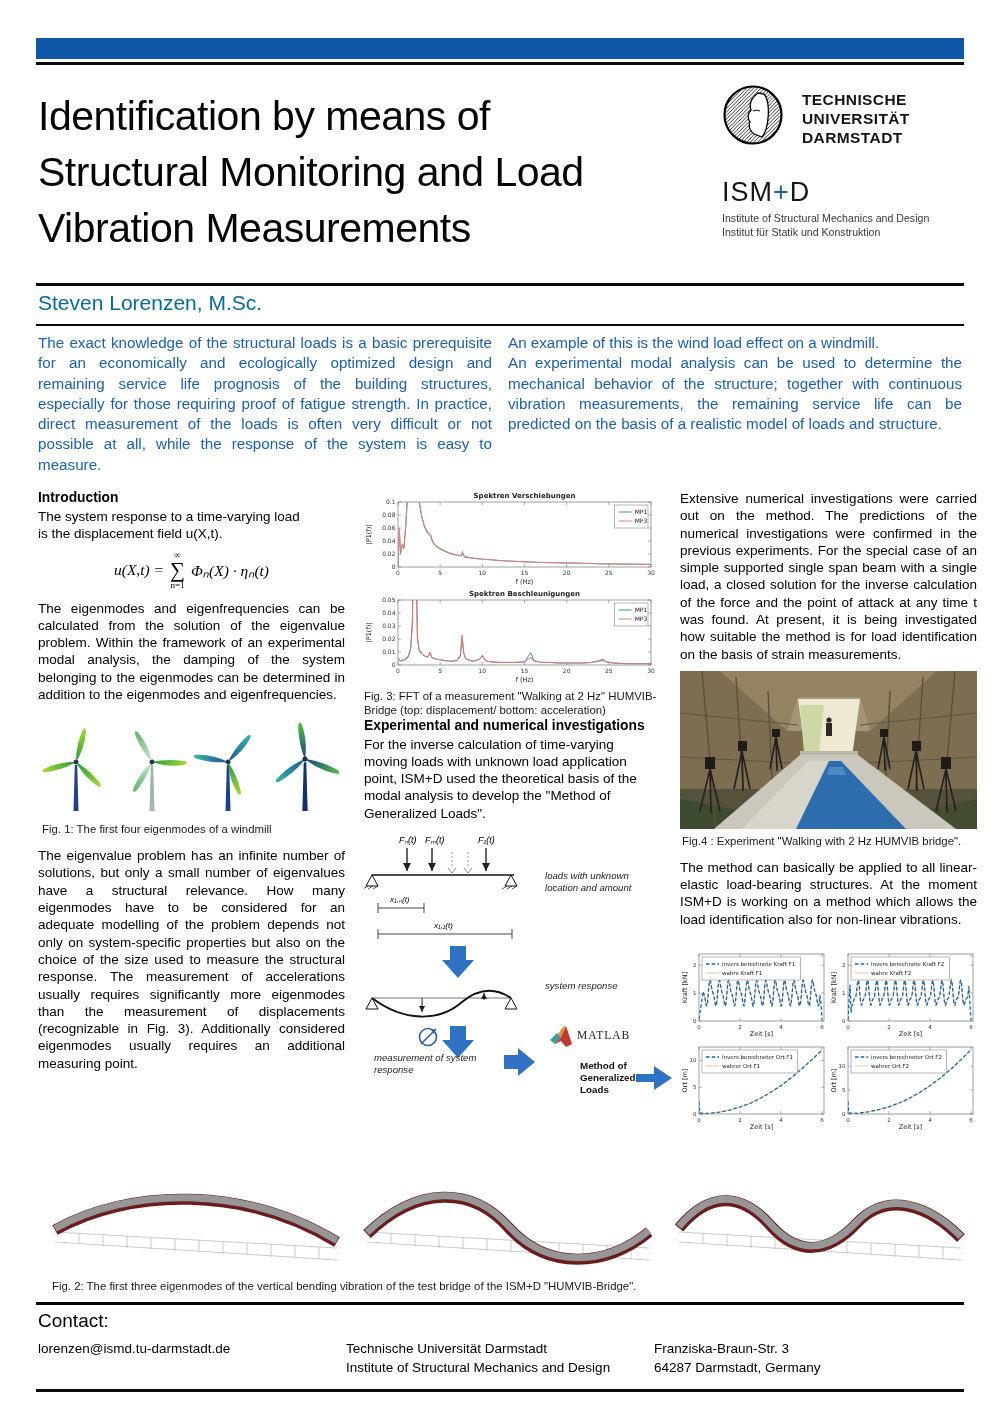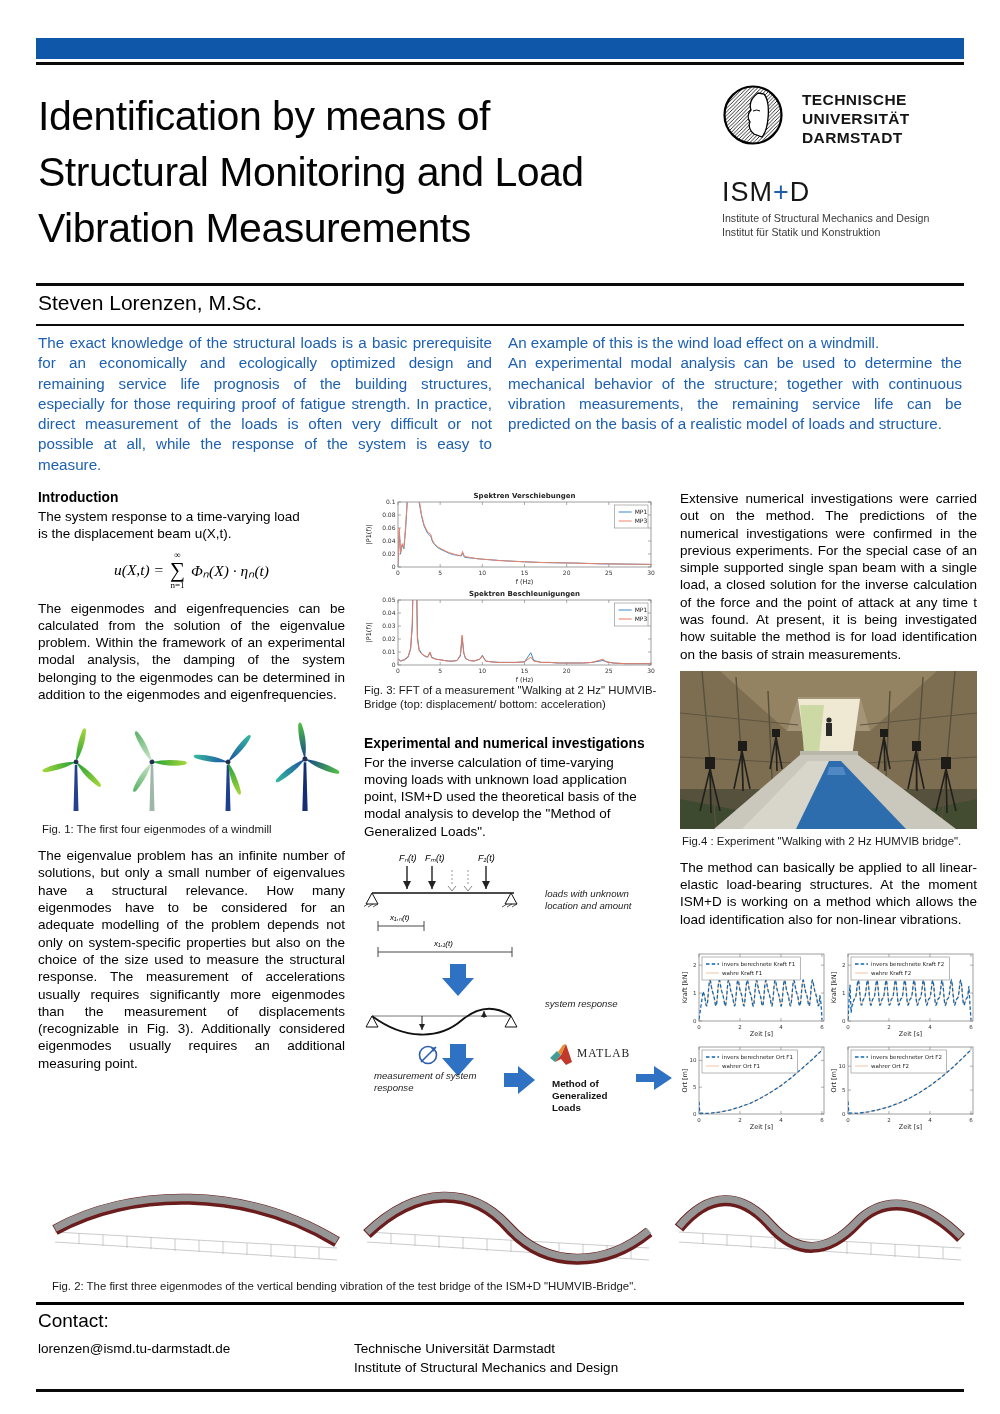--- a/index.html
+++ b/index.html
@@ -11,38 +11,38 @@
          letter-spacing:-0.5px;color:#050505;}
   .logoblock{position:absolute;left:722px;top:84px;width:242px;}
   .logorow{display:flex;align-items:flex-start;gap:18px;}
   .wordmark{font-size:15.5px;line-height:19px;font-weight:700;letter-spacing:0.4px;color:#141414;padding-top:6px;}
   .ismd{margin-top:30px;}
   .ismd .acr{font-size:27px;letter-spacing:1px;color:#161616;}
   .ismd .acr .plus{color:#1c5fae;}
   .ismd .inst{font-size:10.6px;line-height:13.5px;color:#3a3a3a;margin-top:4px;}
   .authorband{position:absolute;left:36px;right:36px;top:283px;border-top:3px solid #0a0a0a;
               border-bottom:2px solid #0a0a0a;padding:5px 2px 9px;}
-  .author{font-size:21px;color:#000000;}
+  .author{font-size:21px;color:#0369a1;}
   .intro{position:absolute;left:38px;right:38px;top:333px;display:flex;gap:16px;
          color:#1d60b2;font-size:15.2px;line-height:20.3px;}
   .intro .icol{width:50%;}
   .just{text-align:justify;}
   .cols{position:absolute;left:38px;top:490px;display:flex;gap:19px;}
   .c1{width:307px;} .c2{width:297px;} .c3{width:297px;}
   .cols h3{font-size:13.8px;margin:0 0 3px;}
   .cols p{font-size:13.5px;line-height:17.3px;margin:0 0 6px;}
   .cap{font-size:11.4px;color:#1a1a1a;line-height:13.8px;}
   .formula{display:flex;justify-content:center;align-items:center;gap:6px;margin:8px 0 10px;
            font-family:"Liberation Serif",serif;font-style:italic;font-size:15.5px;}
   .sumstack{display:flex;flex-direction:column;align-items:center;line-height:1;font-style:normal;}
   .sumstack .lim{font-size:9px;}
   .sumstack .sig{font-size:21px;}
   .diagram{position:relative;width:297px;height:278px;margin-top:8px;}
   .dlabel{position:absolute;font-style:italic;font-size:9.6px;line-height:11.8px;color:#222;}
-  .mlabel{position:absolute;font-weight:700;font-size:9.8px;line-height:12px;color:#111;}
+  .mlabel{position:absolute;font-weight:700;font-size:9.8px;line-height:12px;color:#111;margin-left:28px;}
   .matlabword{position:absolute;font-family:"Liberation Serif",serif;font-size:11.5px;
               letter-spacing:1px;color:#222;}
   .chartgrid{margin-top:22px;display:grid;grid-template-columns:148px 148px;gap:5px 1px;}
   .bridges{position:absolute;left:45px;top:1178px;display:flex;gap:12px;}
   .fig2cap{position:absolute;left:52px;top:1280px;}
   .contactband{position:absolute;left:36px;right:36px;top:1302px;border-top:3px solid #000000;
                border-bottom:3px solid #0a0a0a;padding:5px 2px 12px;}
   .contactband h2{font-size:19px;font-weight:400;margin:0 0 8px;}
   .cgrid{display:flex;}
   .cgrid .cc{width:316px;font-size:13.5px;line-height:18.5px;}
@@ -102,21 +102,21 @@
       <div class="just">An experimental modal analysis can be used to determine the mechanical behavior of the structure; together with continuous vibration measurements, the remaining service life can be predicted on the basis of a realistic model of loads and structure.</div>
     </div>
   </div>
 
   <div class="cols">
 
     <div class="c1">
       <h3>Introduction</h3>
       <p>
         <span style="display:block">The system response to a time-varying load</span>
-        <span style="display:block">is the displacement beam u(X,t).</span>
+        <span style="display:block">is the displacement field u(X,t).</span>
       </p>
       <div class="formula">
         <span>u(X,t) =</span>
         <span class="sumstack">
           <span class="lim">∞</span>
           <span class="sig">∑</span>
           <span class="lim">n=1</span>
         </span>
         <span>Φₙ(X) · ηₙ(t)</span>
       </div>
@@ -318,25 +318,25 @@
           <g clip-path="url(#clip1)">
             <path d="M34.0,70.5L36.5,73.1L40.7,71.8L44.1,69.2L46.6,61.4L48.3,38.0L49.6,-40.0L52.1,-40.0L53.4,48.4L55.1,61.4L57.6,65.3L60.1,67.9L63.5,69.2L66.0,64.7L67.7,69.2L71.9,71.2L76.2,71.8L80.4,72.5L84.6,73.1L88.8,73.1L93.0,72.5L96.4,67.9L98.1,49.7L99.8,65.3L101.5,70.5L105.7,72.5L109.9,73.1L115.8,71.2L118.3,67.3L121.7,73.1L126.8,73.8L135.2,74.4L143.6,74.4L152.1,74.4L160.5,73.8L166.8,64.7L169.8,72.5L177.4,74.4L185.8,74.4L194.2,75.0L202.7,75.0L211.1,75.0L219.5,75.0L228.0,74.4L238.9,72.5L242.3,73.8L249.0,75.0L261.7,75.7L274.4,75.7L287.0,75.7" fill="none" stroke="#3e87c8" stroke-width="1"></path>
             <path d="M34.0,71.8L36.5,73.1L40.7,71.2L44.1,68.5L46.6,60.1L48.3,35.4L49.6,-40.0L52.1,-40.0L53.4,51.0L55.1,62.7L57.6,66.0L60.1,67.3L63.5,69.2L66.0,64.0L67.7,69.8L71.9,71.2L76.2,71.8L80.4,72.5L84.6,73.1L88.8,73.1L93.0,72.5L96.4,66.6L98.1,47.1L99.8,64.7L101.5,70.5L105.7,72.5L109.9,73.1L115.8,71.2L118.3,67.9L121.7,73.1L126.8,73.8L135.2,74.4L143.6,74.4L152.1,74.4L160.5,73.8L166.8,69.2L169.8,73.1L177.4,74.4L185.8,74.4L194.2,75.0L202.7,75.0L211.1,75.0L219.5,75.0L228.0,74.4L238.9,71.2L242.3,73.8L249.0,75.0L261.7,75.7L274.4,75.7L287.0,75.7" fill="none" stroke="#e87a5e" stroke-width="1"></path>
           </g>
           <rect x="250.64" y="15" width="33.36" height="23" fill="#fff" stroke="#888" stroke-width="0.6"></rect>
           <line x1="254.64" y1="22" x2="267.64" y2="22" stroke="#3e87c8" stroke-width="1"></line>
           <text x="270.64" y="24" font-size="6" text-anchor="start" fill="#222">MP1</text>
           <line x1="254.64" y1="31" x2="267.64" y2="31" stroke="#e87a5e" stroke-width="1"></line>
           <text x="270.64" y="33" font-size="6" text-anchor="start" fill="#222">MP3</text>
         </svg>
-      <div class="cap" style="">
+      <div class="cap" style="margin-top:6px">
         <span style="display:block">Fig. 3: FFT of a measurement "Walking at 2 Hz" HUMVIB-</span>
         <span style="display:block">Bridge (top: displacement/ bottom: acceleration)</span>
       </div>
-      <h3 style="margin-top:24px">Experimental and numerical investigations</h3>
+      <h3 style="">Experimental and numerical investigations</h3>
       <p>For the inverse calculation of time-varying moving loads with unknown load application point, ISM+D used the theoretical basis of the modal analysis to develop the "Method of Generalized Loads".</p>
 
       <div class="diagram">
         <svg width="297" height="278" viewBox="0 0 297 278">
           <defs>
             <marker id="ah" markerWidth="8" markerHeight="8" refX="6" refY="3" orient="auto">
               <path d="M0,0 L6,3 L0,6 Z" fill="#222"></path>
             </marker>
           </defs>
 
@@ -651,16 +651,20 @@
   <div class="contactband">
     <h2>Contact:</h2>
     <div class="cgrid">
       <div class="cc">
         <span style="display:block">lorenzen@ismd.tu-darmstadt.de</span>
       </div>
       <div class="cc">
         <span style="display:block">Technische Universität Darmstadt</span>
         <span style="display:block">Institute of Structural Mechanics and Design</span>
       </div>
+      <div class="cc">
+        <span style="display:block">Franziska-Braun-Str. 3</span>
+        <span style="display:block">64287 Darmstadt, Germany</span>
+      </div>
     </div>
   </div>
 
 </div>
 
 </body></html>

